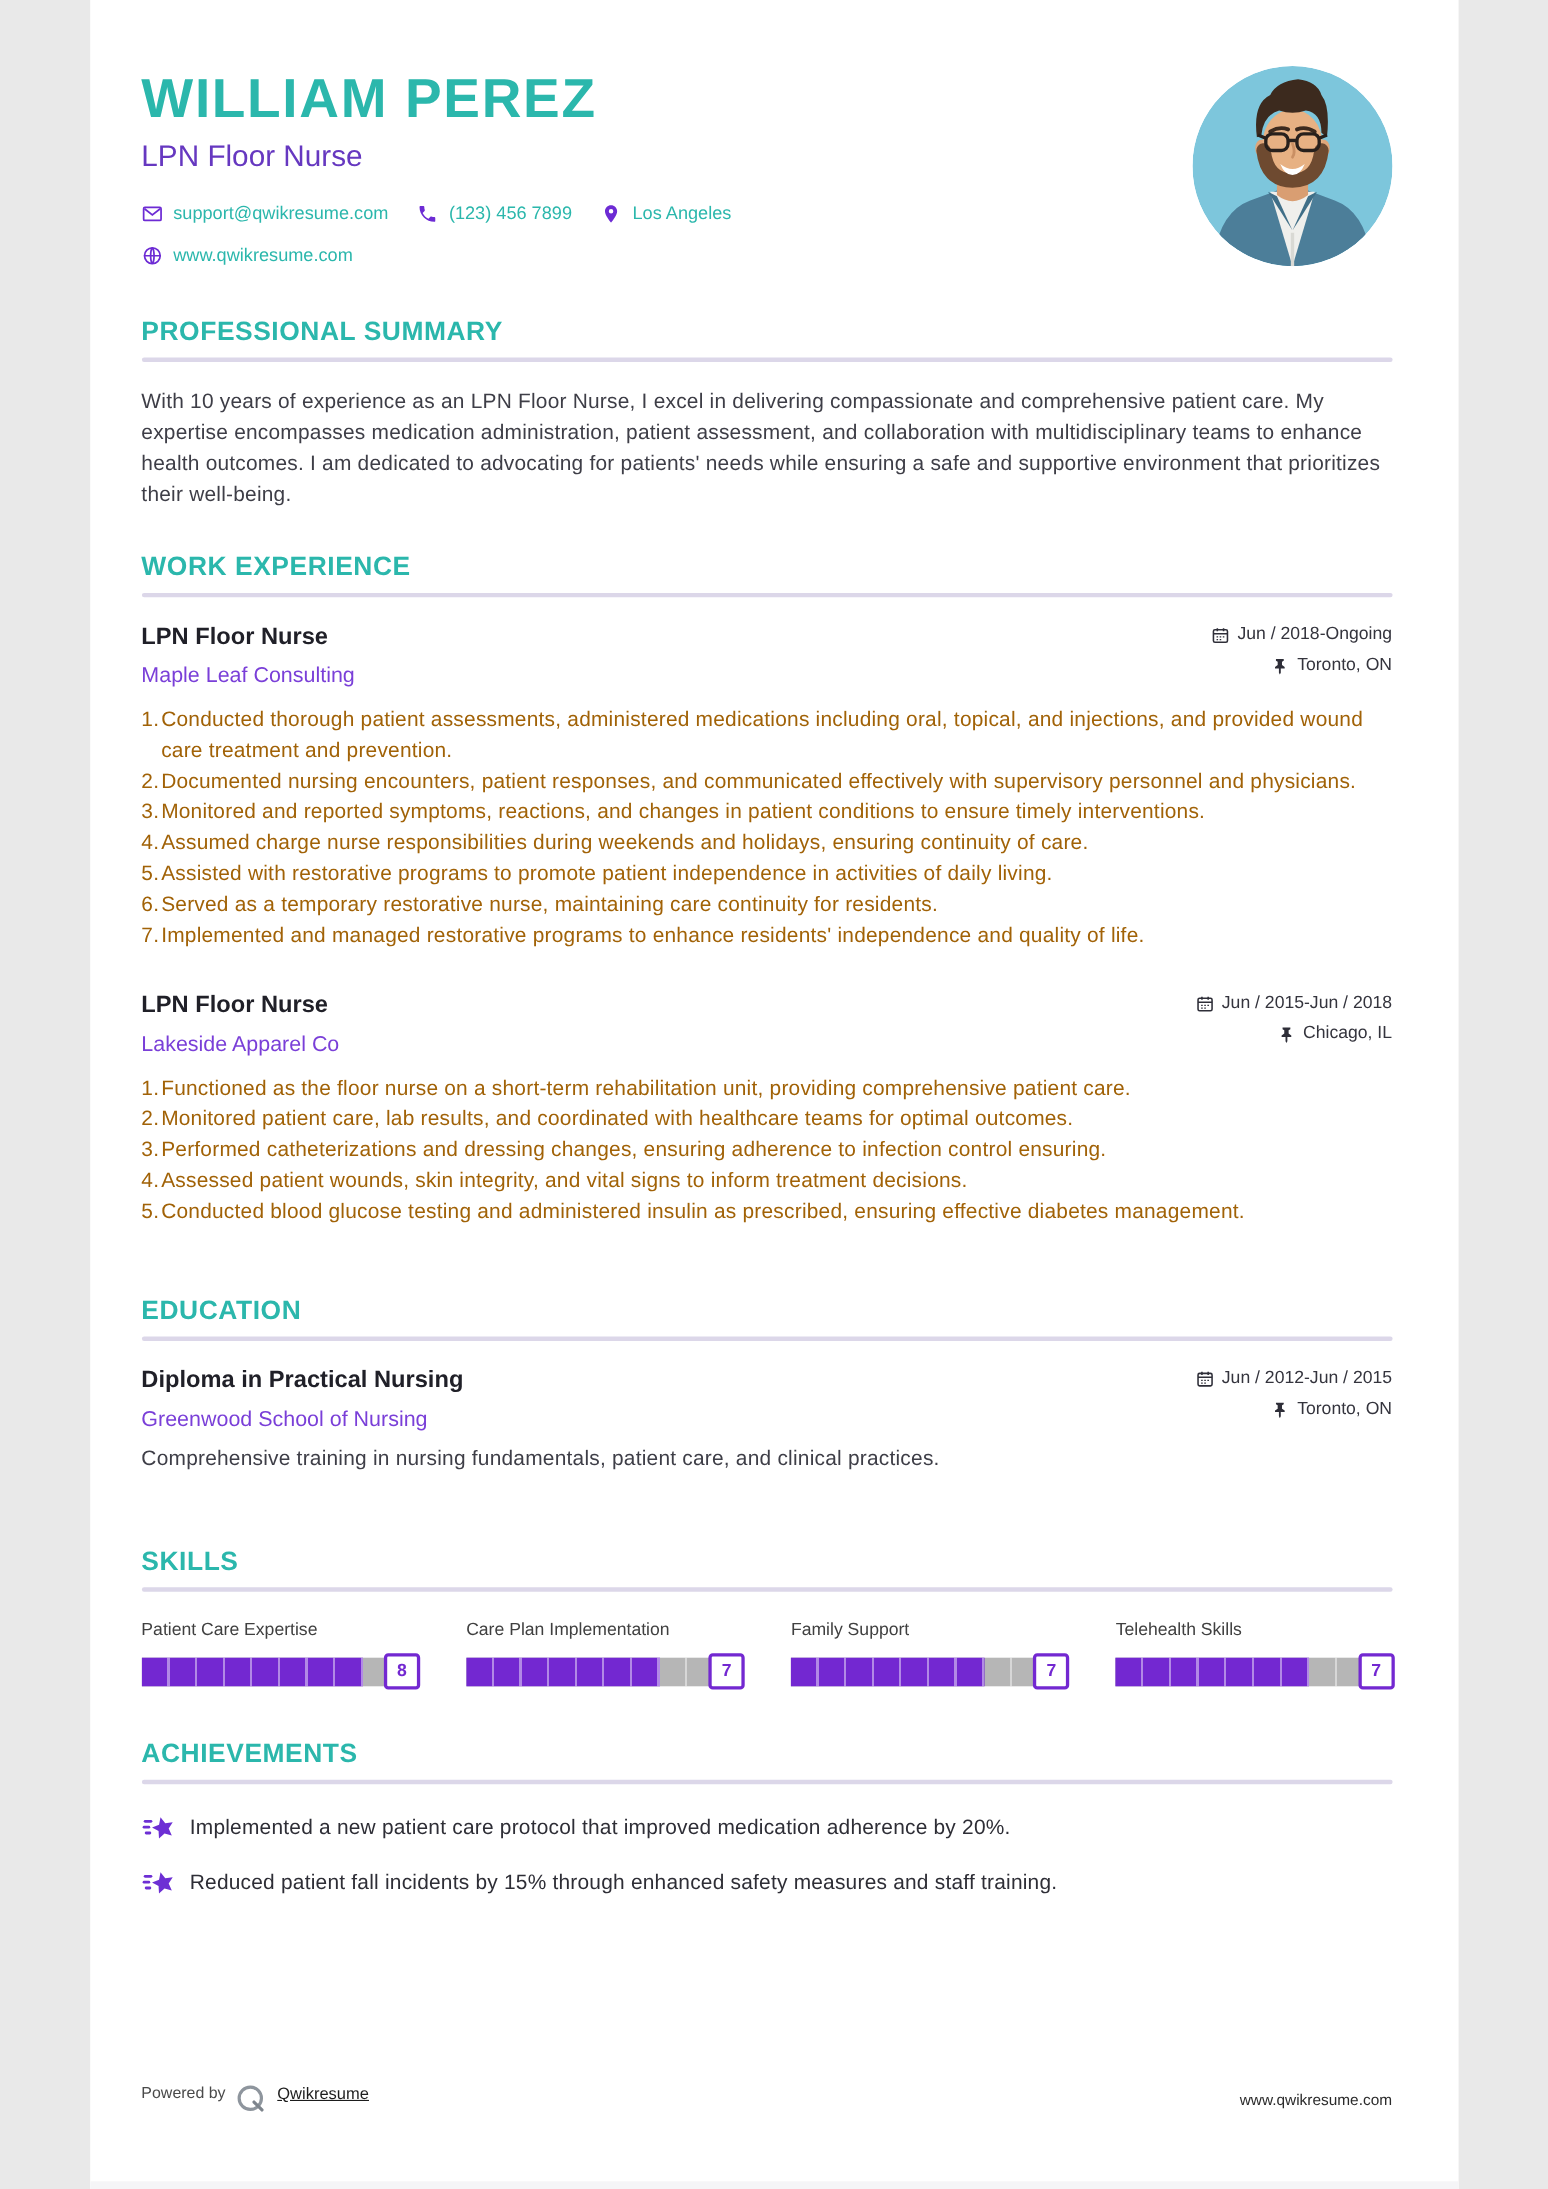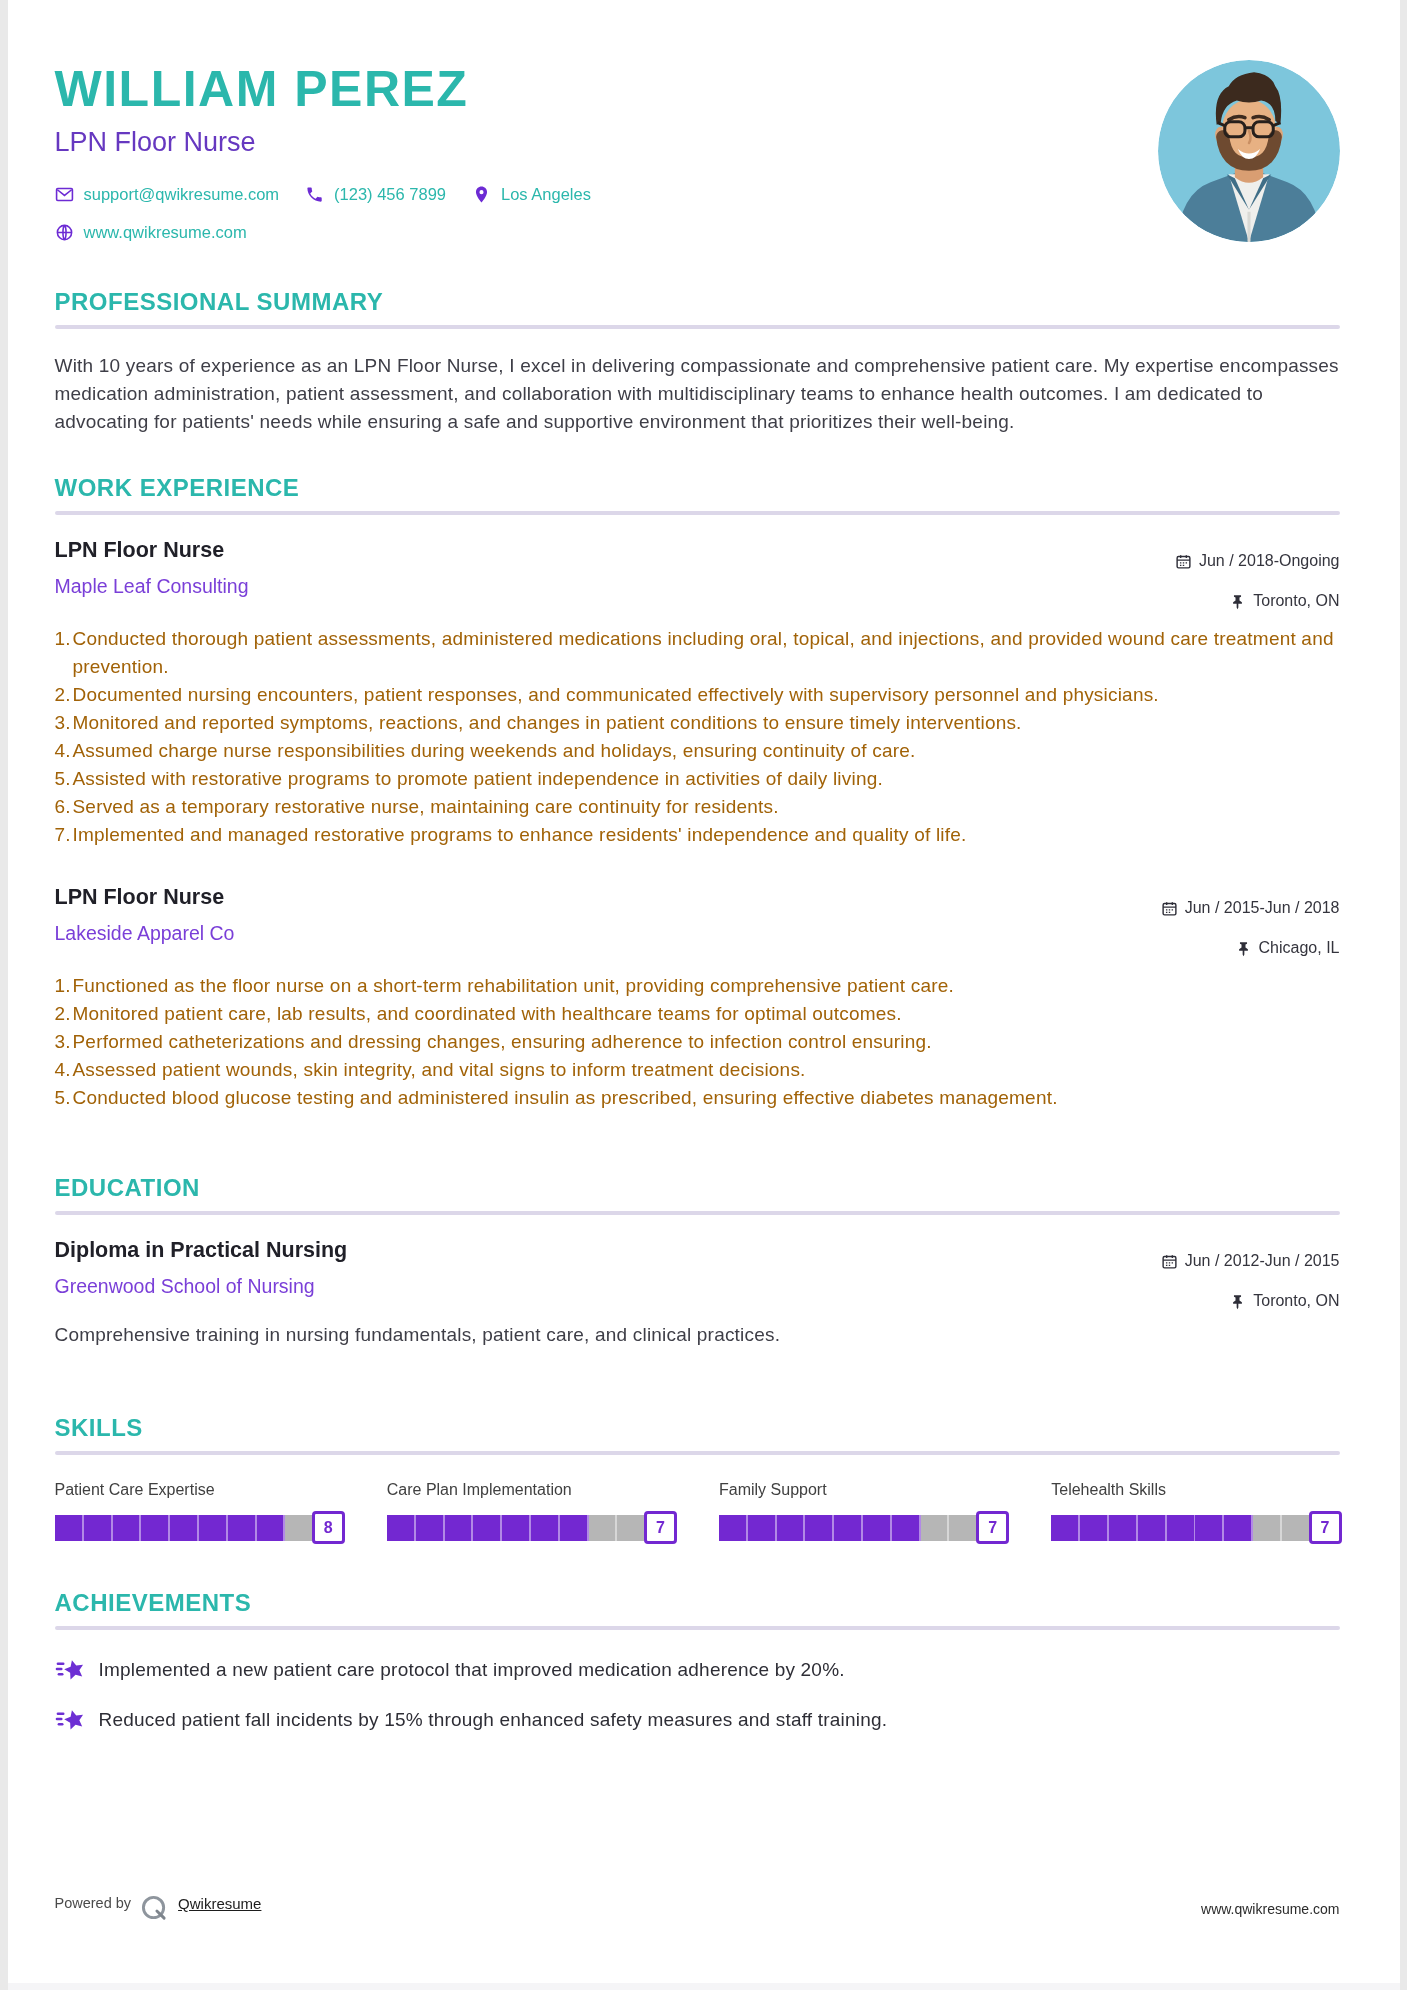--- a/index.html
+++ b/index.html
@@ -1,19 +1,19 @@
 <!DOCTYPE html>
 <html style="--teal: #2bb7ac; --purple: #6638c0; --purple_bright: #7a3fd8; --icon_purple: #6d2bd4; --bar_purple: #7328d1; --divider: #dcd7e9; --avatar_bg: #7dc6dc;"><head>
 <meta charset="utf-8">
 <style>
   * { margin:0; padding:0; box-sizing:border-box; }
   html,body { background:#e9e9e9; }
   body { font-family:"Liberation Sans", sans-serif; }
   .page {
-    position:relative; width:1392px; height:1990px; margin:0 auto;
+    position:relative; width:1244px; height:1990px; margin:0 auto;
     background:#ffffff; overflow:hidden;
     padding:0 60px 0 47px;
     color:#3e3e47;
   }
   
   .hdr { display:flex; justify-content:space-between; align-items:flex-start; padding-top:52px; }
   .name { font-size:50px; font-weight:800; letter-spacing:1.5px; color:var(--teal); margin-top:12px; line-height:1; }
   .subtitle { font-size:27px; font-weight:500; color:var(--purple); margin-top:13px; }
   .contact { margin-top:27px; display:flex; flex-direction:column; gap:19px; }
   .contact-row { display:flex; align-items:center; gap:26px; }
@@ -28,21 +28,21 @@
   .sec-summary { margin-top:46px; }
   .summary-text { margin-top:23px; font-size:19px; line-height:28px; letter-spacing:0.2px; color:#3e3e47; }
   .sec-exp { margin-top:38px; }
   .job { margin-top:23px; }
   .job + .job { margin-top:36px; }
   .job-head { display:flex; justify-content:space-between; align-items:flex-start; }
   .job-title { font-size:21.5px; font-weight:600; color:#202028; }
   .job-company { font-size:19.5px; color:var(--purple_bright); margin-top:12px; }
   .edu-desc { font-size:19px; color:#3e3e47; margin-top:14px; letter-spacing:0.2px; }
   .meta-col { display:flex; flex-direction:column; gap:10px; align-items:flex-end; padding-top:2px; }
-  .meta { display:flex; align-items:center; gap:7px; font-size:16px; color:#34343d;margin-top:12px; }
+  .meta { display:flex; align-items:center; gap:7px; font-size:16px; color:#34343d; }
   .micon { width:17px; height:17px; color:#2e2e38; display:inline-flex; }
   .micon svg { width:100%; height:100%; }
   ol.bullets { margin-top:15px; list-style:none; counter-reset:item; }
   ol.bullets li {
     counter-increment:item; position:relative; padding-left:18px;
     font-size:19px; line-height:28px; letter-spacing:0.2px; color:#a16207;
   }
   ol.bullets li::before { content:counter(item) "."; position:absolute; left:0; }
   
   .sec-skills { margin-top:68px; }

